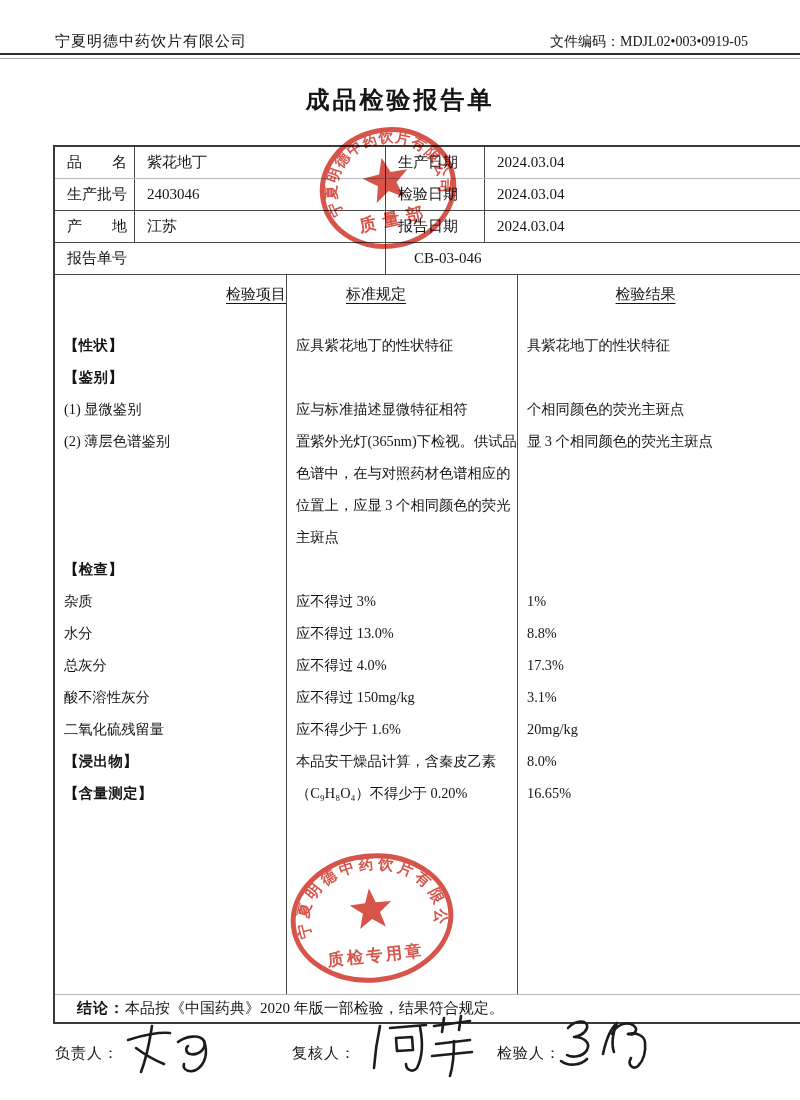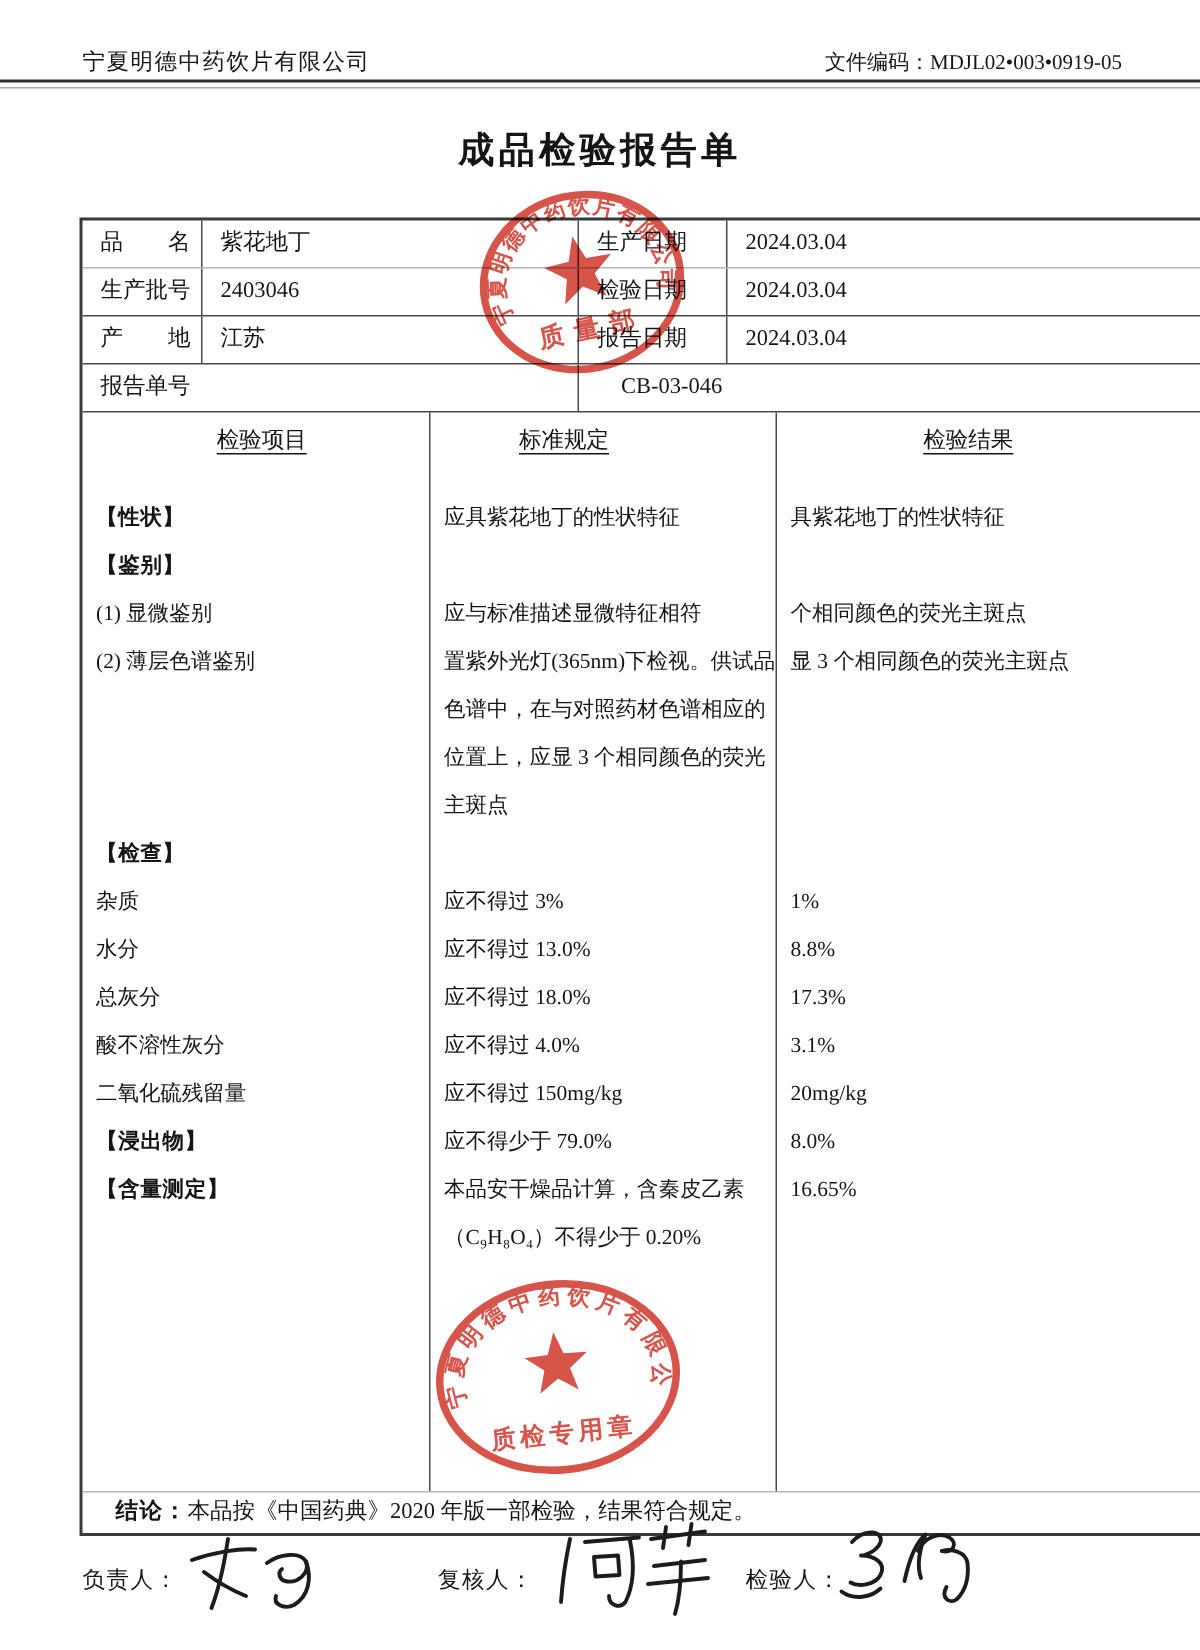--- a/index.html
+++ b/index.html
@@ -21,21 +21,21 @@
   .irow.r1{border-bottom-color:#b6b6b6;}
   .irow.abc{grid-template-columns:80px 251px 99px 1fr;}
   .irow.rno{grid-template-columns:331px 1fr;gap:16px;}
   .icell{padding-left:12px;border-right:1px solid #4a4a4a;box-sizing:border-box;overflow:hidden;white-space:nowrap;}
   .icell:last-child{border-right:none;}
   
   .results{display:grid;grid-template-columns:232px 231px 1fr;height:719px;box-sizing:border-box;}
   .rcol{border-right:1px solid #4a4a4a;box-sizing:border-box;overflow:hidden;padding-top:7px;}
   .rcol:last-child{border-right:none;}
   .rhead{height:24px;line-height:24px;font-size:15px;text-decoration:underline;text-underline-offset:4px;}
-  .rhead.left{padding-left:8px;text-align:center;}
+  .rhead.left{padding-left:8px;text-align:right;}
   .rhead.mid{text-align:center;padding-right:52px;}
   .rhead.end{text-align:center;padding-right:46px;}
   .rspace{height:23px;}
   .line{height:32px;line-height:32px;font-size:14.3px;padding-left:9px;white-space:nowrap;overflow:hidden;}
   .line.bold{font-weight:bold;letter-spacing:0.5px;}
   
   .conclusion{height:27px;line-height:26px;border-top:1px solid #b6b6b6;font-size:15px;padding-left:22px;box-sizing:border-box;white-space:nowrap;}
   .conclusion b{letter-spacing:1px;}
   
   .siglabel{position:absolute;font-size:15px;letter-spacing:1px;}
@@ -107,24 +107,23 @@
       <div class="line">应具紫花地丁的性状特征</div>
       <div class="line"></div>
       <div class="line">应与标准描述显微特征相符</div>
       <div class="line">置紫外光灯(365nm)下检视。供试品</div>
       <div class="line">色谱中，在与对照药材色谱相应的</div>
       <div class="line">位置上，应显 3 个相同颜色的荧光</div>
       <div class="line">主斑点</div>
       <div class="line"></div>
       <div class="line">应不得过 3%</div>
       <div class="line">应不得过 13.0%</div>
-      <div class="line">应不得过 18.0%</div>
       <div class="line">应不得过 4.0%</div>
       <div class="line">应不得过 150mg/kg</div>
-      <div class="line">应不得少于 79.0%</div>
+      <div class="line">应不得少于 1.6%</div>
       <div class="line">本品安干燥品计算，含秦皮乙素</div>
       <div class="line">（C₉H₈O₄）不得少于 0.20%</div>
     </div>
     <div class="rcol">
       <div class="rhead end">检验结果</div>
       <div class="rspace"></div>
       <div class="line">具紫花地丁的性状特征</div>
       <div class="line"></div>
       <div class="line">个相同颜色的荧光主斑点</div>
       <div class="line">显 3 个相同颜色的荧光主斑点</div>

